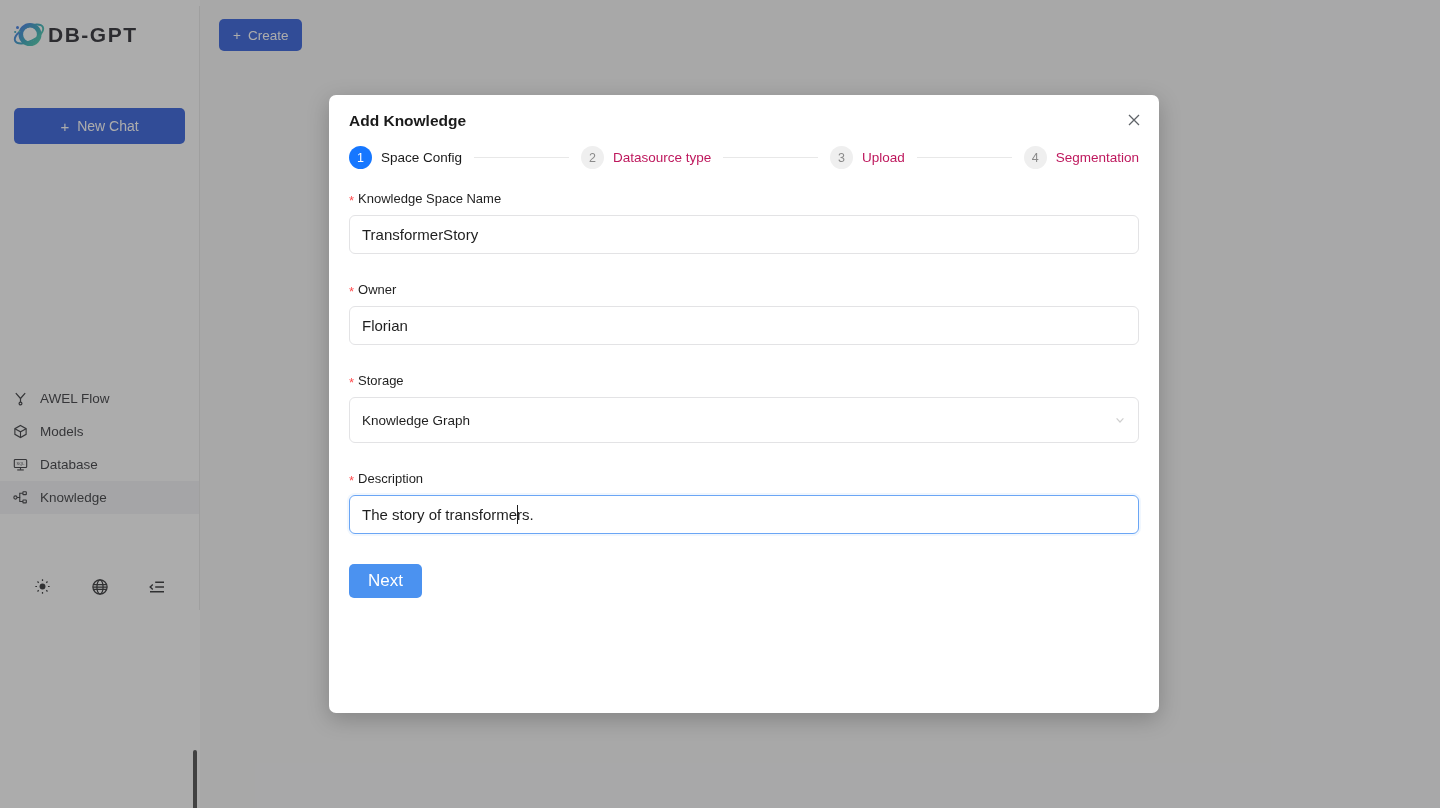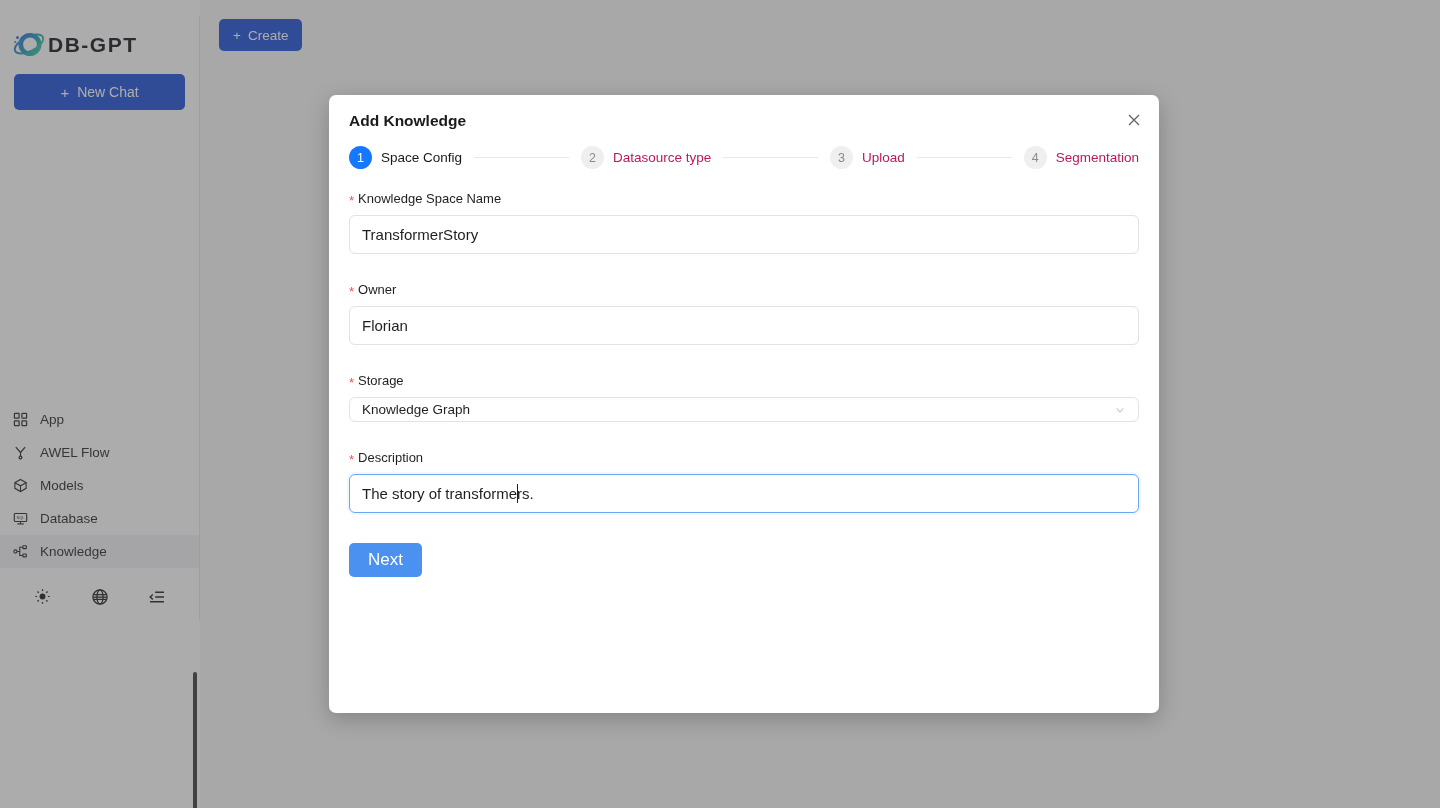--- a/index.html
+++ b/index.html
@@ -15,27 +15,28 @@
   #root {
     position: relative;
     width: 1440px;
     height: 808px;
     background: #ffffff;
   }
 
   
   #sidebar {
     position: absolute;
-    left: 0; top: 16px;
+    left: 0; top: 6px;
     width: 200px;
     height: 604px;
     background: #ffffff;
     display: flex;
     flex-direction: column;
     border-right: 1px solid #e8e8e8;
+    gap: 44px;
   }
 
   .logo-wrap {
     height: 58px;
     display: flex;
     align-items: center;
     padding-left: 12px;
   }
   .logo-mark { width: 34px; height: 34px; flex: 0 0 34px; }
   .logo-text {
@@ -227,21 +228,21 @@
     font-size: 15px;
     color: #1f1f1f;
     padding: 0 12px;
     font-family: "Liberation Sans", sans-serif;
     outline: none;
   }
   .txt-input::placeholder { color: #bfbfbf; }
 
   .select-box {
     width: 100%;
-    height: 25px;
+    height: 46px;
     border: 1px solid #e3e3e5;
     border-radius: 6px;
     background: #ffffff;
     font-size: 13.5px;
     color: #1f1f1f;
     padding: 0 12px;
     display: flex;
     align-items: center;
     justify-content: space-between;
     cursor: pointer;
@@ -306,31 +307,20 @@
       <span class="plus">+</span>
       <span>New Chat</span>
     </button>
 
     <div class="chat-list">
       <div class="sidebar-scrollbar"></div>
     </div>
 
     <div class="nav-section">
 
-      <div class="nav-item">
-        <span class="nav-ico">
-          <svg width="15" height="15" viewBox="0 0 16 16" fill="none" stroke="currentColor" stroke-width="1.3">
-            <rect x="1.5" y="1.5" width="5" height="5" rx="0.6"></rect>
-            <rect x="9.5" y="1.5" width="5" height="5" rx="0.6"></rect>
-            <rect x="1.5" y="9.5" width="5" height="5" rx="0.6"></rect>
-            <rect x="9.5" y="9.5" width="5" height="5" rx="0.6"></rect>
-          </svg>
-        </span>
-        <span>App</span>
-      </div>
 
       <div class="nav-item">
         <span class="nav-ico">
           <svg width="15" height="15" viewBox="0 0 16 16" fill="none" stroke="currentColor" stroke-width="1.3">
             <path d="M3 2.2 L8 8 L13 2.2"></path>
             <path d="M8 8 L8 12"></path>
             <circle cx="8" cy="13.4" r="1.5"></circle>
           </svg>
         </span>
         <span>AWEL Flow</span>

